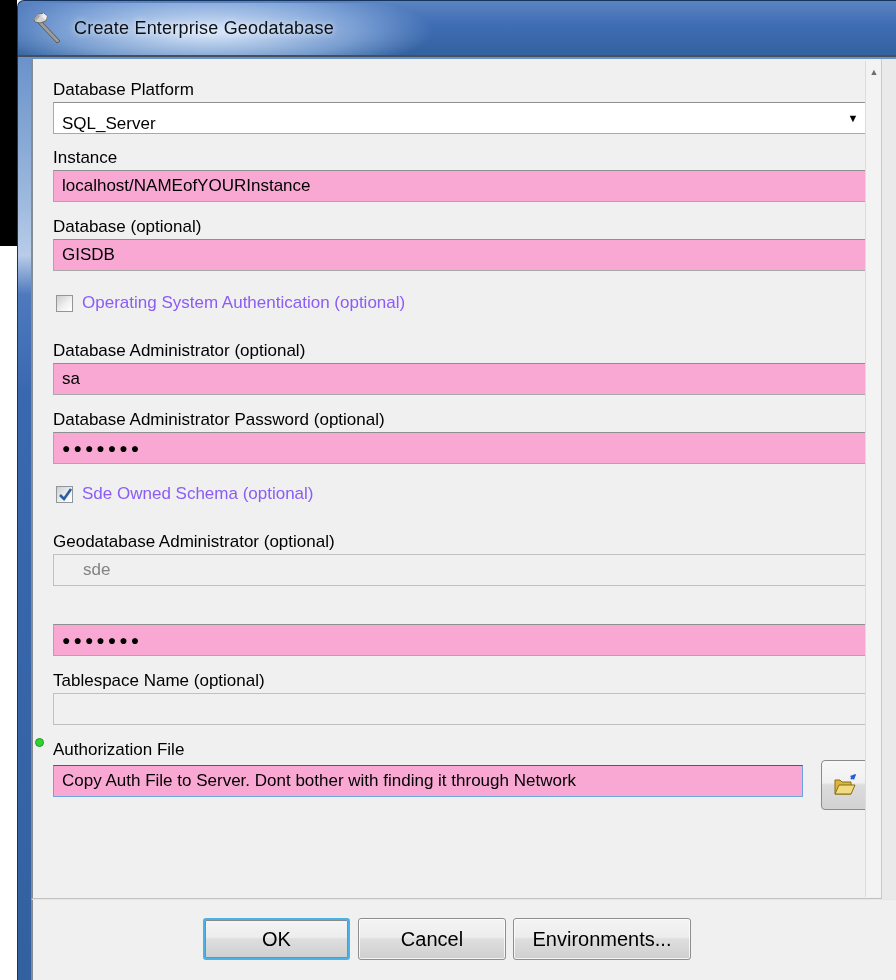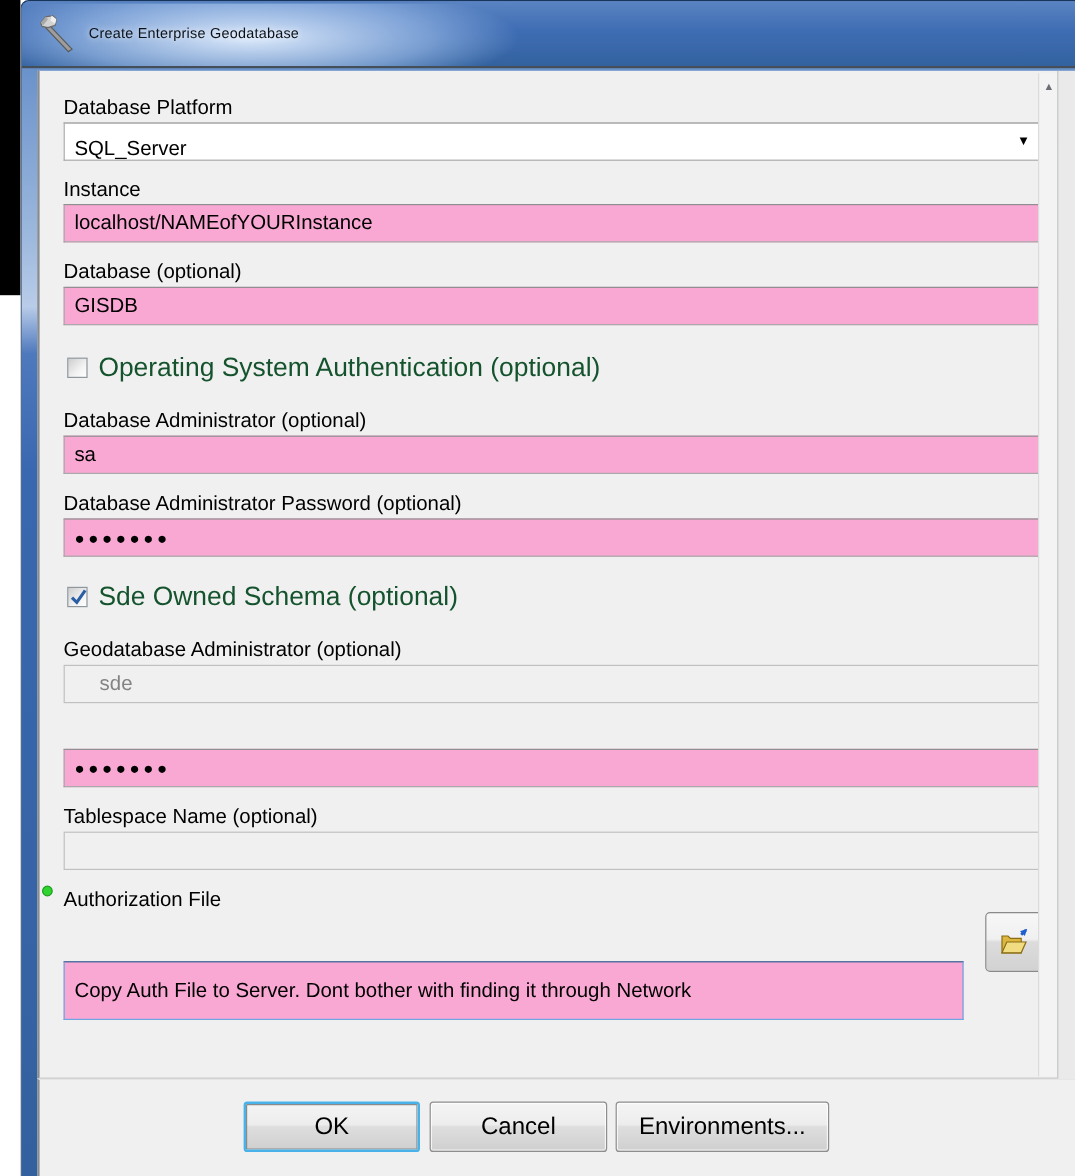--- a/index.html
+++ b/index.html
@@ -15,21 +15,21 @@
             border-top-left-radius:7px; border-left:1px solid #16345c; border-top:1px solid #16345c;
             background:linear-gradient(180deg,#4a76b8 0%,#6b93cb 6%,#9cb8dd 20%,#b9cce9 26%,#4e79bd 30%,#3a68b0 40%,#33619f 100%); }
 
   .titlebar { position:absolute; left:0; top:0; width:100%; height:56px;
               border-top-left-radius:7px; display:flex; align-items:center; padding-left:12px;
               background:linear-gradient(180deg,#5a84c2 0%,#3f6db4 45%,#33629f 100%);
               border-bottom:2px solid #454f59; overflow:hidden; }
   .titlebar::before { content:""; position:absolute; left:0; top:2px; width:62%; height:52px;
               background:radial-gradient(ellipse 55% 120% at 35% 55%, rgba(228,240,255,.95) 0%, rgba(170,200,240,.55) 50%, rgba(120,160,215,0) 75%); }
   .title-icon { position:relative; width:36px; height:36px; margin-right:8px; }
-  .title-text { position:relative; font-size:12px; color:#0c1118; letter-spacing:.2px;
+  .title-text { position:relative; font-size:18px; color:#0c1118; letter-spacing:.2px;
                 text-shadow:0 0 6px rgba(255,255,255,.9); }
 
   
   .panel { position:absolute; left:13px; top:58px; width:850px; height:840px;
            background:#f0f0f0; border-left:2px solid #878c91; border-bottom:1px solid #c2c2c2; }
 
   .right-strip { position:absolute; left:863px; top:58px; width:16px; height:922px;
                  background:#eaeaea; border-left:1px solid #c9c9c9; }
 
   
@@ -50,21 +50,21 @@
 
   .combo { position:absolute; left:20px; width:814px; height:32px; background:#fff;
            border:1px solid #a9a9a9; border-top-color:#8f8f8f; display:flex; align-items:center; cursor:default; }
   .combo-value { font-size:17px; color:#000; padding-left:8px; flex:1;margin-top:12px; }
   .combo-arrow { width:26px; text-align:center; font-size:11px; color:#000; }
 
   .checkrow { position:absolute; left:23px; display:flex; align-items:center; }
   .checkbox { width:17px; height:17px; background:linear-gradient(135deg,#cdcdcd 0%,#f2f2f2 60%,#ffffff 100%);
               border:1px solid #8e979e; margin-right:9px; position:relative; flex:0 0 auto; }
   .checkbox svg { position:absolute; left:1px; top:0; }
-  .checklabel { font-size:22px; color:#14532d; white-space:nowrap;text-align:center; }
+  .checklabel { font-size:17px; color:#8b5cf6; white-space:nowrap;text-align:center; }
 
   .req-dot { position:absolute; left:2px; width:9px; height:9px; border-radius:50%;
              background:#2fd42f; border:1px solid #1f9a1f; }
 
   .browse-btn { position:absolute; left:788px; top:701px; width:49px; height:50px;
                 border:1px solid #8a8a8a; border-radius:4px;
                 background:linear-gradient(180deg,#f7f7f7 0%,#f0f0f0 45%,#dcdcdc 50%,#d2d2d2 100%);
                 display:flex; align-items:center; justify-content:center; cursor:pointer; }
 
   
@@ -133,21 +133,21 @@
       <span class="lbl" style="top:473px">Geodatabase Administrator (optional)</span>
       <input class="txt disabled" style="top: 495px;" value="sde">
 
       <input class="txt pwd" style="top: 565px;" value="●●●●●●●">
 
       <span class="lbl" style="top:612px">Tablespace Name (optional)</span>
       <input class="txt disabled" style="top: 634px;" value="">
 
       <span class="req-dot" style="top:679px"></span>
       <span class="lbl" style="top:681px">Authorization File</span>
-      <input class="txt focused" style="top: 706px; height: 49px; margin-top: 36px;" value="Copy Auth File to Server. Dont bother with finding it through Network">
+      <input class="txt focused" style="top: 706px; height: 32px;" value="Copy Auth File to Server. Dont bother with finding it through Network">
 
       <button class="browse-btn">
         <svg width="27" height="23" viewBox="0 0 27 23">
           <polygon points="3,6 3,20 19,20 19,8 10,8 8,6" fill="#dcb63f" stroke="#8a6d14" stroke-width="1"></polygon>
           <polygon points="3,20 7,11 23,11 19,20" fill="#f2dc82" stroke="#8a6d14" stroke-width="1"></polygon>
           <polyline points="19,5 23,1" fill="none" stroke="#1f5fd0" stroke-width="2.2"></polyline>
           <polygon points="18,2 24,0 22,6" fill="#1f5fd0"></polygon>
         </svg>
       </button>
 

